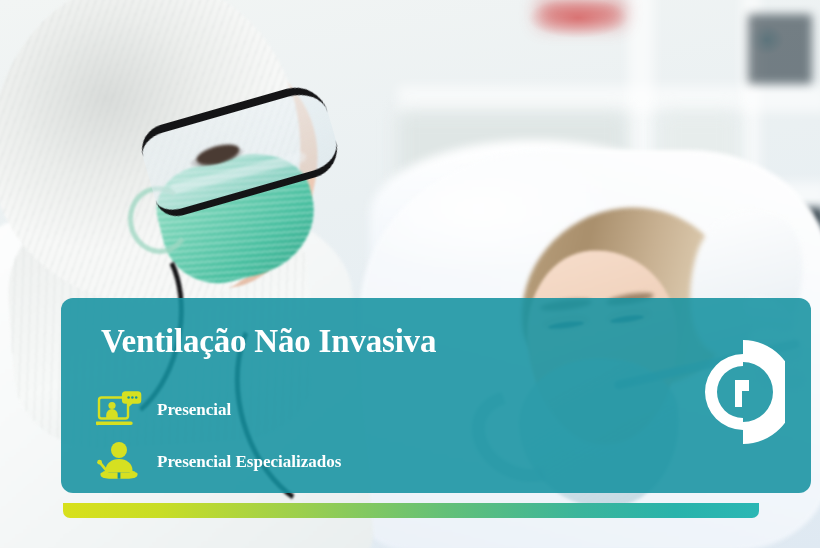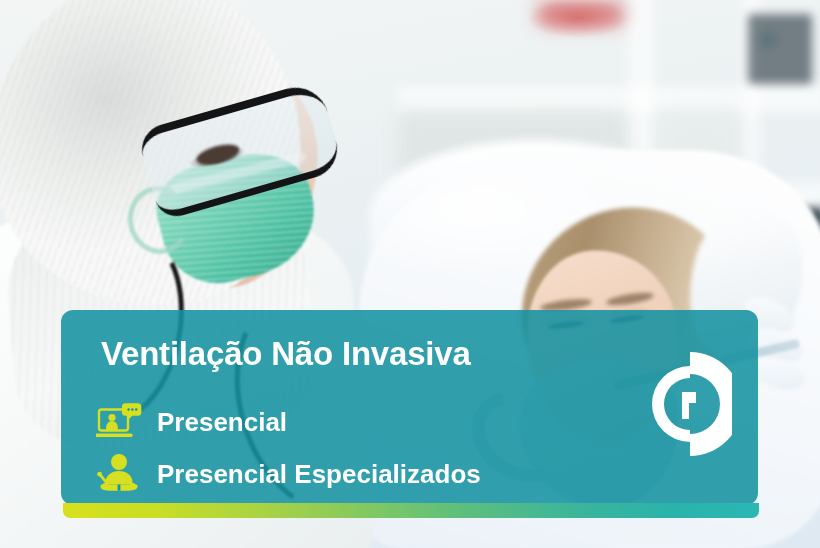--- a/index.html
+++ b/index.html
@@ -118,35 +118,36 @@
   .mask-pleat{position:absolute;left:168px;top:168px;width:140px;height:10px;
     background:rgba(255,255,255,.45);filter:blur(1.4px);
     border-radius:6px;transform:rotate(-14deg);}
   .mask-band{position:absolute;left:128px;top:186px;width:52px;height:58px;
     border:5px solid rgba(160,215,196,.8);border-radius:50%;
     border-right-color:transparent;filter:blur(1.2px);transform:rotate(-10deg);}
   .steth{position:absolute;border:5px solid #141416;border-radius:50%;filter:blur(.9px);}
 
   
   .card{
-    position:absolute;left:61px;top:310px;width:697px;height:195px;
+    position:absolute;left:61px;top:298px;width:750px;height:195px;
     background:rgba(22,146,160,.88);
     border-radius:12px 12px 12px 12px;
+    font-family:Liberation Serif, serif;
   }
   .card-title{
     position:absolute;left:40px;top:27px;
     font-size:33px;font-weight:bold;color:#ffffff;
     letter-spacing:-.2px;white-space:nowrap;line-height:1;
   }
   .feature-list{position:absolute;left:34px;top:88px;width:560px;}
   .feature{display:flex;align-items:center;height:48px;}
   .feature + .feature{margin-top:4px;}
   .feature-icon{width:48px;height:44px;flex:0 0 48px;display:flex;
     align-items:center;justify-content:center;}
-  .feature-label{font-size:26px;font-weight:bold;color:#ffffff;
+  .feature-label{font-size:17px;font-weight:bold;color:#ffffff;
     margin-left:14px;white-space:nowrap;}
 
   .brand-logo{position:absolute;right:26px;top:42px;width:84px;height:104px;}
 
   
   .accent-bar{
     position:absolute;left:63px;top:503px;width:696px;height:15px;
     background:linear-gradient(90deg,#d8e01c 0%,#c8dd26 14%,#9ccf4d 34%,#63c078 55%,#3bb59b 74%,#29b3ab 88%,#2bb7b4 100%);
     border-radius:0 0 7px 7px;
   }

